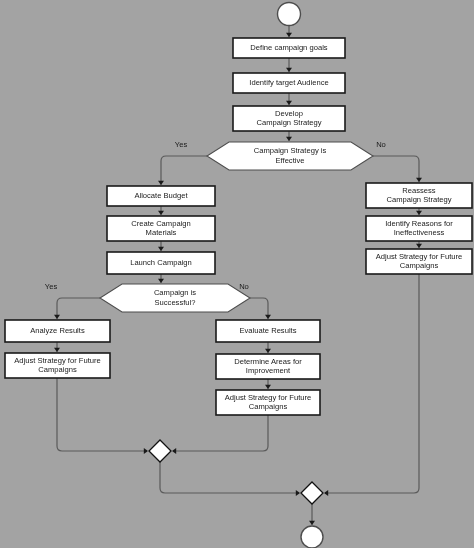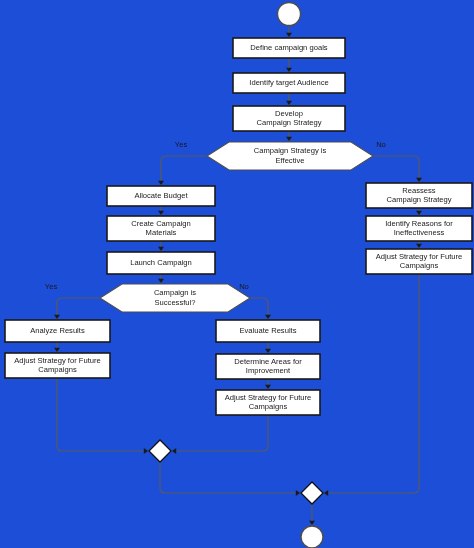--- a/index.html
+++ b/index.html
@@ -10,21 +10,21 @@
   body {
     width: 474px;
     height: 548px;
     overflow: hidden;
     font-family: "Liberation Sans", sans-serif;
   }
   #flowchart-root {
     position: relative;
     width: 474px;
     height: 548px;
-    background: #1d4ed8;
+    background: #a3a3a3;
   }
   svg.diagram {
     display: block;
     width: 474px;
     height: 548px;
   }
   .node-shape {
     fill: #ffffff;
     stroke: #1a1a1a;
     stroke-width: 1.6;

